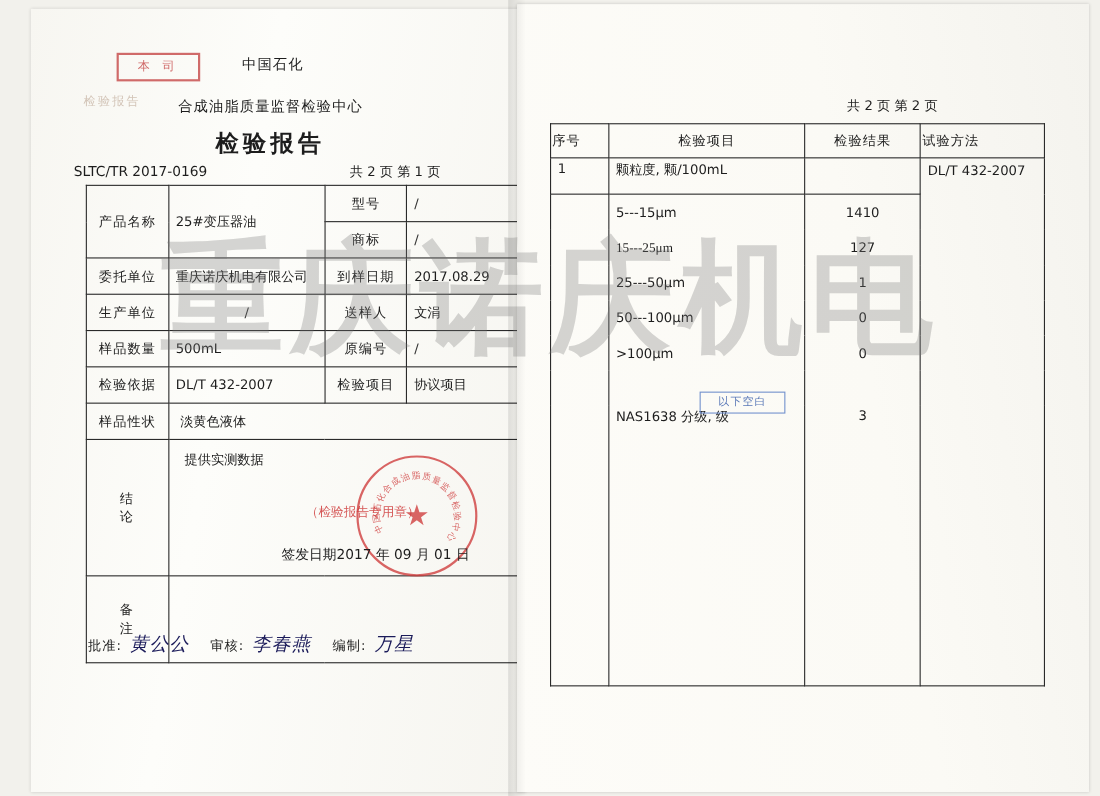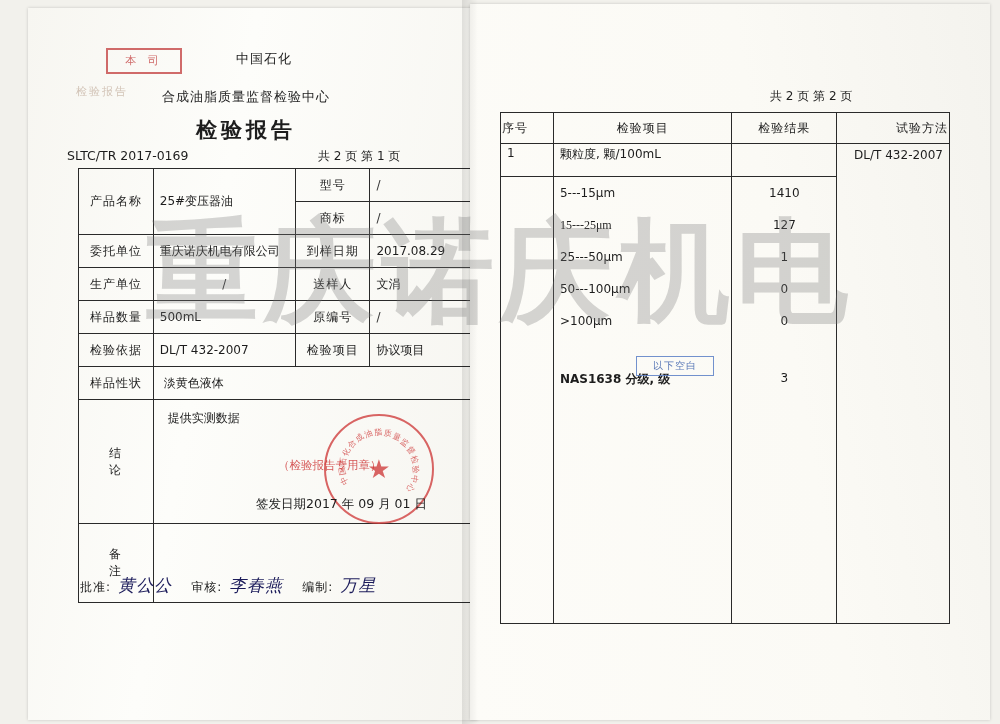--- a/index.html
+++ b/index.html
@@ -16,21 +16,21 @@
     box-shadow:0 0 3px rgba(0,0,0,.18);
   }
   #page-left{ left:28px; top:8px; width:450px; height:712px;
     background:linear-gradient(100deg,#f7f6f1 0%,#fdfdfa 40%,#f6f5f0 100%);}
   #page-right{ left:470px; top:4px; width:520px; height:716px;
     background:linear-gradient(80deg,#fdfcf8 0%,#fbfaf5 60%,#f4f3ee 100%);}
 
   
   .lp-inner{position:relative;width:100%;height:100%;color:#1d1d1d;}
   .cn{font-family:"DejaVu Sans","Liberation Sans",sans-serif;}
-  .org1{position:absolute;left:208px;top:42px;font-size:13px;letter-spacing:1px;}
+  .org1{position:absolute;left:192px;top:42px;font-size:13px;letter-spacing:1px;}
   .org2{position:absolute;left:134px;top:80px;font-size:13px;letter-spacing:1px;}
   .rep-title{position:absolute;left:168px;top:108px;font-size:21px;font-weight:bold;letter-spacing:4px;}
   .rep-no{position:absolute;left:39px;top:140px;font-size:12.5px;}
   .pages{position:absolute;left:290px;top:140px;font-size:12px;}
   .stamp-red{position:absolute;left:78px;top:40px;width:72px;height:22px;border:2px solid #c23b3b;
     color:#c23b3b;font-size:11px;letter-spacing:4px;text-align:center;line-height:22px;opacity:.75;}
   .stamp-faint{position:absolute;left:48px;top:76px;font-size:11px;color:#c9b7a8;letter-spacing:2px;opacity:.8;}
 
   table.grid{position:absolute;border-collapse:collapse;}
   table.grid td{border:1px solid #2a2a2a;font-size:12px;padding:3px 6px;height:26px;vertical-align:middle;}
@@ -59,21 +59,21 @@
   .rp-inner{position:relative;width:100%;height:100%;color:#1d1d1d;}
   .rt-title{position:absolute;left:152px;top:44px;font-size:19px;font-weight:bold;letter-spacing:3px;}
   .rt-pages{position:absolute;left:300px;top:84px;font-size:12px;}
   table.rgrid{position:absolute;left:30px;top:108px;border-collapse:collapse;width:450px;}
   table.rgrid th,table.rgrid td{border:1px solid #2a2a2a;font-size:12px;}
   table.rgrid th{height:28px;font-weight:normal;letter-spacing:1px;}
   table.rgrid td{height:28px;padding:2px 6px;}
   .c-no{width:42px;text-align:left;}
   .c-item{width:172px;}
   .c-res{width:96px;text-align:center;}
-  .c-meth{width:104px;text-align:right;}
+  .c-meth{width:104px;text-align:left;}
   .sub-item{padding-left:26px;}
   .blue-stamp{position:absolute;left:166px;top:352px;width:76px;height:18px;border:1.5px solid #5b7fc7;
     color:#3f63ad;font-size:10px;text-align:center;line-height:18px;letter-spacing:1px;opacity:.85;}
 
   
   .watermark{
     position:absolute;left:0;top:196px;width:1000px;height:150px;
     font-size:112px;font-weight:bold;letter-spacing:6px;
     color:rgba(120,120,120,.30);
     font-family:"DejaVu Serif","Liberation Serif",serif;
@@ -230,21 +230,21 @@
         <td class="c-item sub-item" style="border-top:none;border-bottom:none;">&gt;100μm</td>
         <td class="c-res" style="border-top:none;border-bottom:none;">0</td>
       </tr>
       <tr>
         <td class="c-no" style="border-top:none;border-bottom:none;"></td>
         <td class="c-item sub-item" style="border-top:none;border-bottom:none;"></td>
         <td class="c-res" style="border-top:none;border-bottom:none;"></td>
       </tr>
       <tr>
         <td class="c-no" style="border-top:none;height:250px;vertical-align:top;"></td>
-        <td class="c-item sub-item" style="border-top:none;height:250px;vertical-align:top;font-weight:bold;">NAS1638 分级, 级</td>
+        <td class="c-item sub-item" style="border-top:none;height:250px;vertical-align:top;">NAS1638 分级, 级</td>
         <td class="c-res" style="border-top:none;height:250px;vertical-align:top;">3</td>
       </tr>
     </tbody>
       </table>
 
     <div class="blue-stamp">以下空白</div>
   </div>
 </div>
 
 <div class="edge-shadow"></div>

